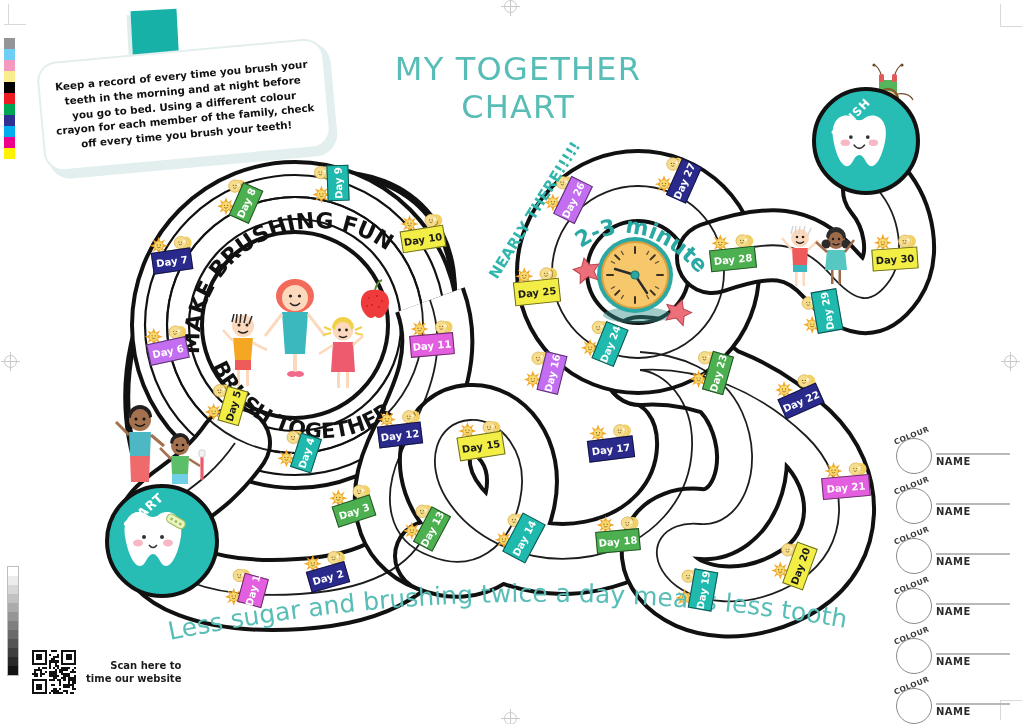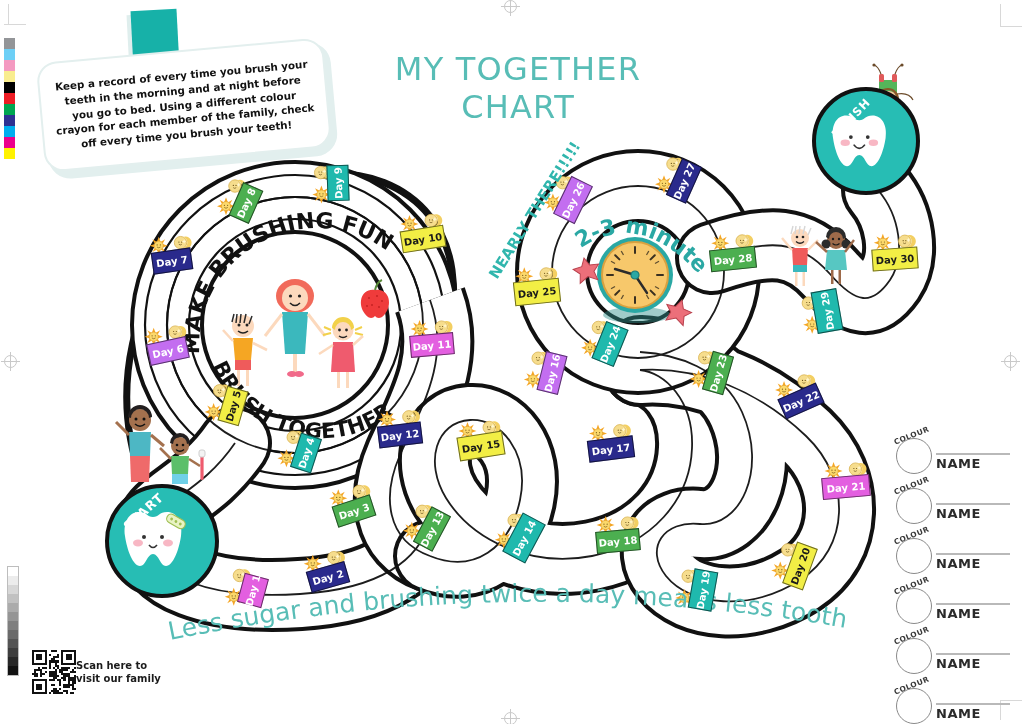--- a/index.html
+++ b/index.html
@@ -65,25 +65,25 @@
 
   
   #legend{position:absolute;left:890px;top:428px;width:126px;}
   .legrow{position:relative;height:50px;}
   .legrow .ring{position:absolute;left:6px;top:10px;width:34px;height:34px;border-radius:50%;
         border:1px solid #8a8a8a;background:#fff;}
   .legrow .colword{position:absolute;left:3px;top:3px;font-size:7.5px;font-weight:bold;
         color:#3a3a3a;letter-spacing:.4px;transform:rotate(-22deg);
         font-family:"DejaVu Sans",sans-serif;}
   .legrow .line{position:absolute;left:46px;top:25px;width:74px;height:2px;background:#b9b9b9;}
-  .legrow .nameword{position:absolute;left:46px;top:28px;font-size:13px;font-weight:bold;
+  .legrow .nameword{position:absolute;left:46px;top:28px;font-size:10px;font-weight:bold;
         color:#2b2b2b;letter-spacing:.5px;font-family:"DejaVu Sans",sans-serif;}
 
   
-  #qrblock{position:absolute;left:32px;top:650px;display:flex;align-items:center;gap:0;}
+  #qrblock{position:absolute;left:32px;top:650px;display:flex;align-items:center;gap:10px;text-align:right;}
   #qr{width:44px;height:44px;}
   #qrtxt{font-size:10px;font-weight:bold;color:#1b1b1b;line-height:1.35;
          font-family:"DejaVu Sans",sans-serif;}
 </style>
 </head>
 <body>
 
 <div id="stage">
 
   <div class="colbar" id="colbar" style="left:4px;top:38px;">
@@ -813,17 +813,17 @@
         <rect x="2" y="2" width="3" height="3" fill="#111"></rect>
         <rect x="14" y="0" width="7" height="7" fill="#111"></rect>
         <rect x="15" y="1" width="5" height="5" fill="#fff"></rect>
         <rect x="16" y="2" width="3" height="3" fill="#111"></rect>
         <rect x="0" y="14" width="7" height="7" fill="#111"></rect>
         <rect x="1" y="15" width="5" height="5" fill="#fff"></rect>
         <rect x="2" y="16" width="3" height="3" fill="#111"></rect>
       </svg>
     <div id="qrtxt">
       <div>Scan here to</div>
-      <div>visit our family</div>
+      <div>time our website</div>
     </div>
   </div>
 
 </div>
 
 </body></html>

